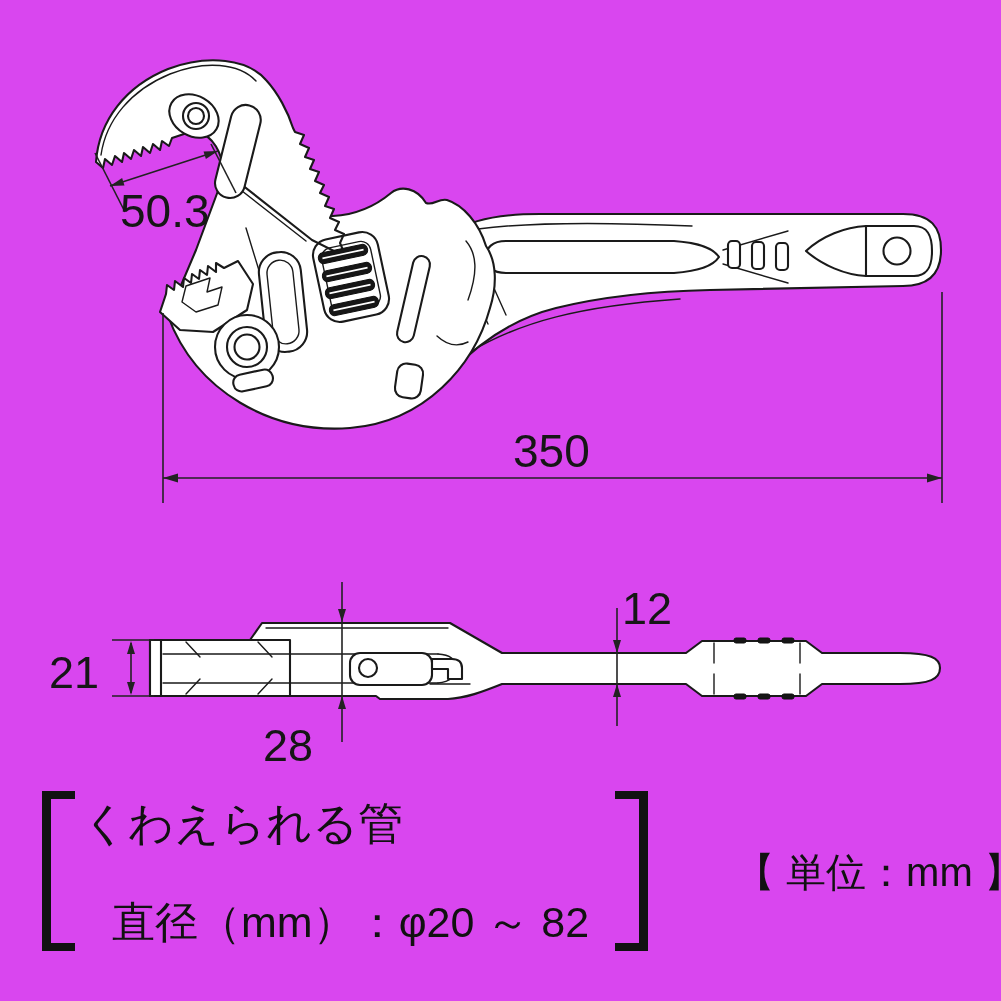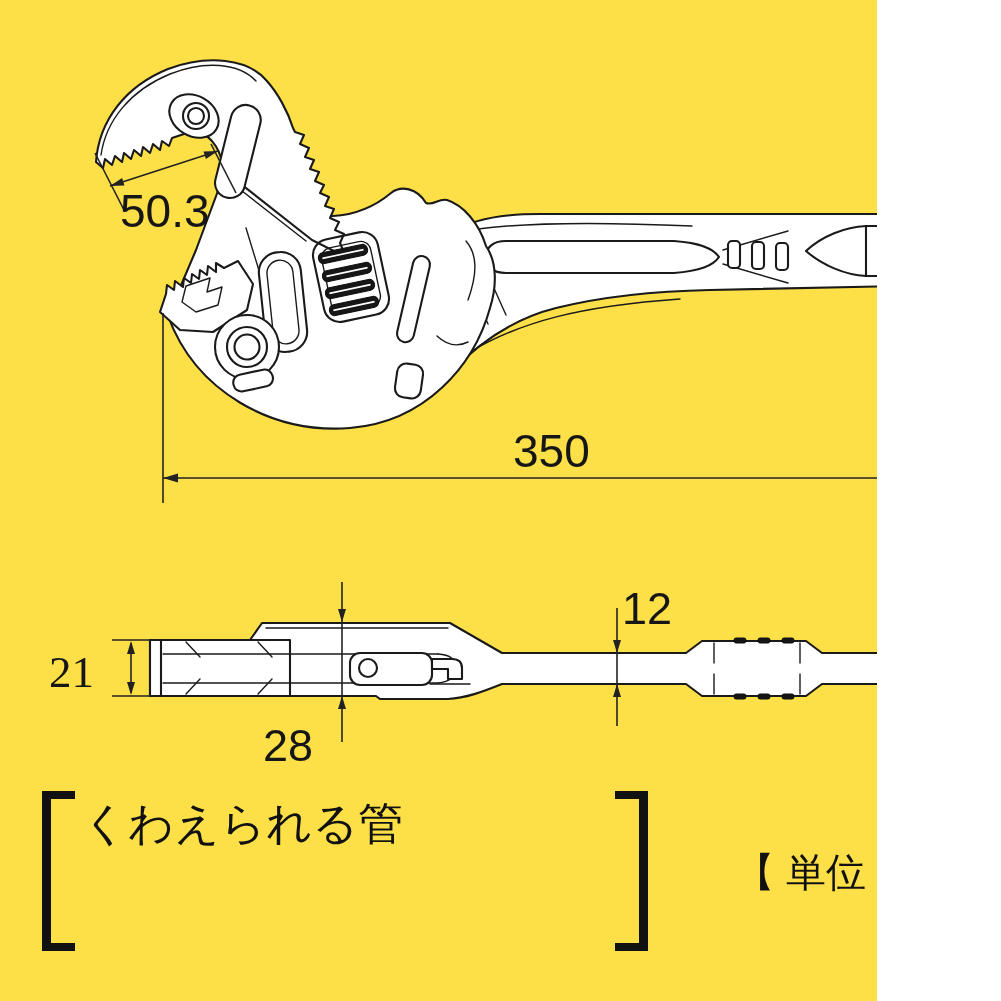--- a/index.html
+++ b/index.html
@@ -1,17 +1,17 @@
 <!DOCTYPE html>
 <html><head>
 <meta charset="utf-8">
 <style>
   html,body{margin:0;padding:0;background:#fff;}
   .stage{
-    position:relative;width:877px;height:1001px;background:#fde047;
+    position:relative;width:1001px;height:1001px;background:#d946ef;
     font-family:"Liberation Sans","DejaVu Sans",sans-serif;color:#111;overflow:hidden;
   }
   .stage svg{position:absolute;left:0;top:0;}
   .dim-label{position:absolute;color:#161616;white-space:pre;line-height:1;}
   .dim-large{font-size:46px;letter-spacing:0px;}
   .spec-block{position:absolute;left:42px;top:788px;width:606px;height:166px;}
   .spec-bracket{position:absolute;top:3px;bottom:3px;width:24px;}
   .spec-bracket.left{left:0;border-left:9px solid #111;border-top:8px solid #111;border-bottom:8px solid #111;}
   .spec-bracket.right{right:0;border-right:9px solid #111;border-top:8px solid #111;border-bottom:8px solid #111;}
   .spec-line1{position:absolute;left:40px;right:40px;top:6px;font-size:45px;color:#111;}
@@ -206,27 +206,28 @@
         <polygon class="arr" points="617,653 613,640 621,640"></polygon>
         <polygon class="arr" points="617,684 613,697 621,697"></polygon>
       </g>
     </g>
   </svg>
 
   <div class="dim-label dim-large" style="left:120px;top:188px;">50.3</div>
 
   <div class="dim-label dim-large" style="left:513px;top:428px;">350</div>
 
-  <div class="dim-label dim-large" style="left:49px;top:650px;font-size:45px;font-family:Liberation Serif, serif;">21</div>
+  <div class="dim-label dim-large" style="left:49px;top:650px;font-size:45px;">21</div>
 
   <div class="dim-label dim-large" style="left:263px;top:723px;font-size:45px;">28</div>
 
   <div class="dim-label dim-large" style="left:622px;top:586px;font-size:45px;text-align:center;">12</div>
 
   <div class="spec-block">
     <div class="spec-bracket left"></div>
     <div class="spec-bracket right"></div>
     <div class="spec-line1">くわえられる管</div>
+    <div class="spec-line3">直径（mm）：φ20 ～ 82</div>
   </div>
 
   <div class="unit-note">【 単位：mm 】</div>
 
 </div>
 
 </body></html>

